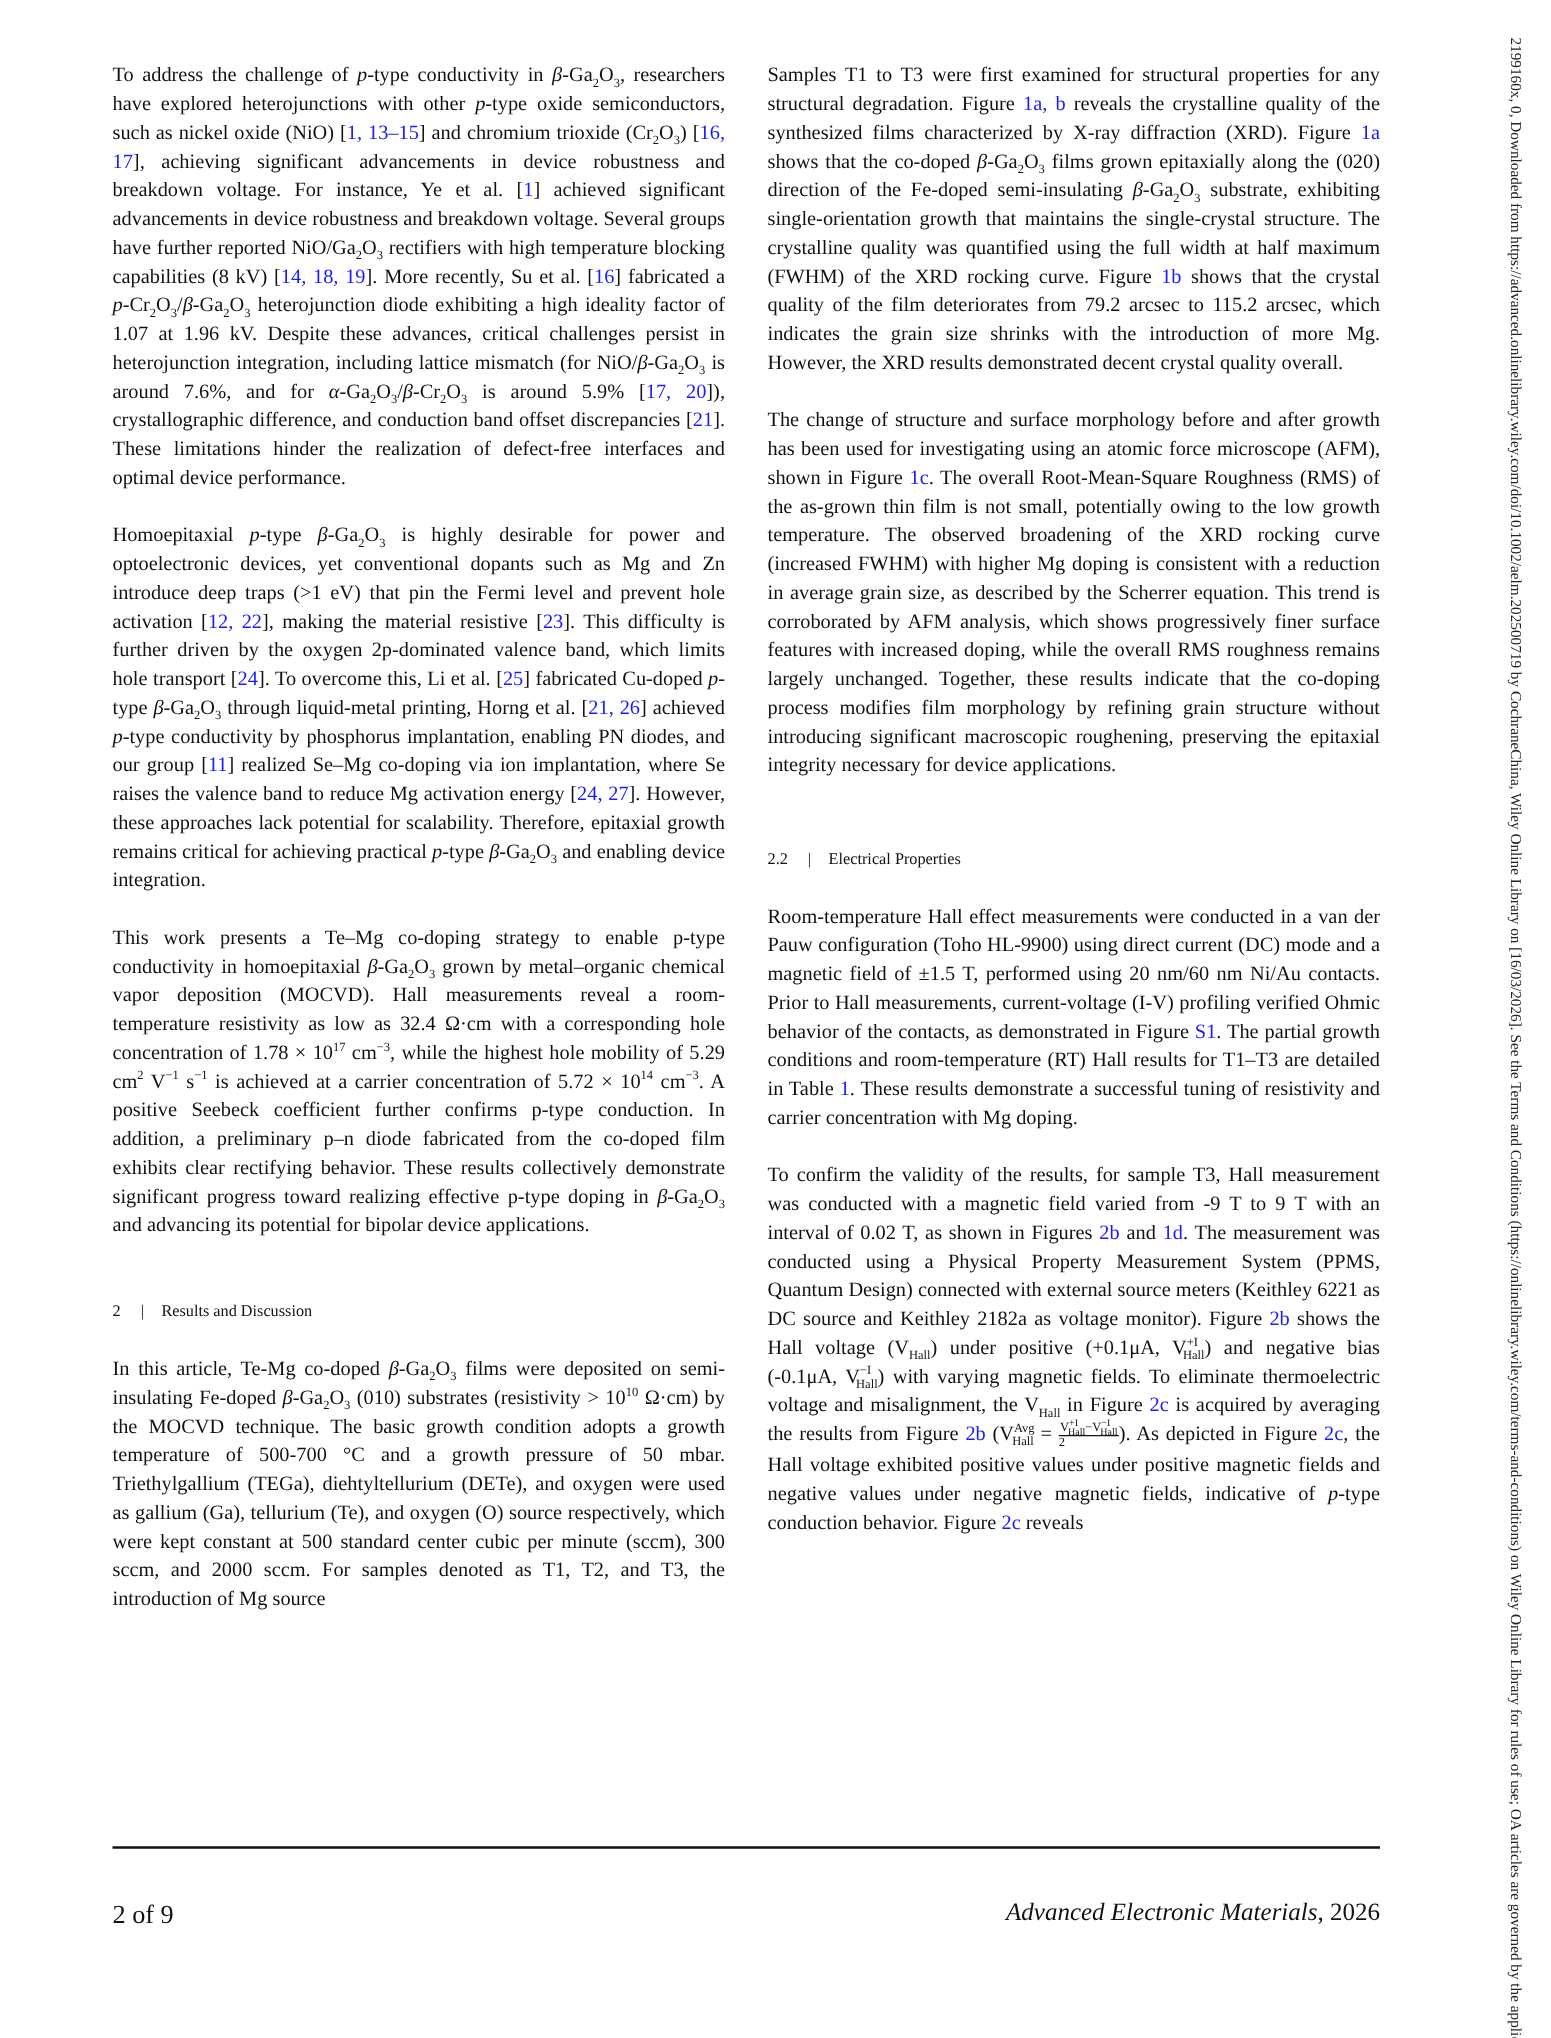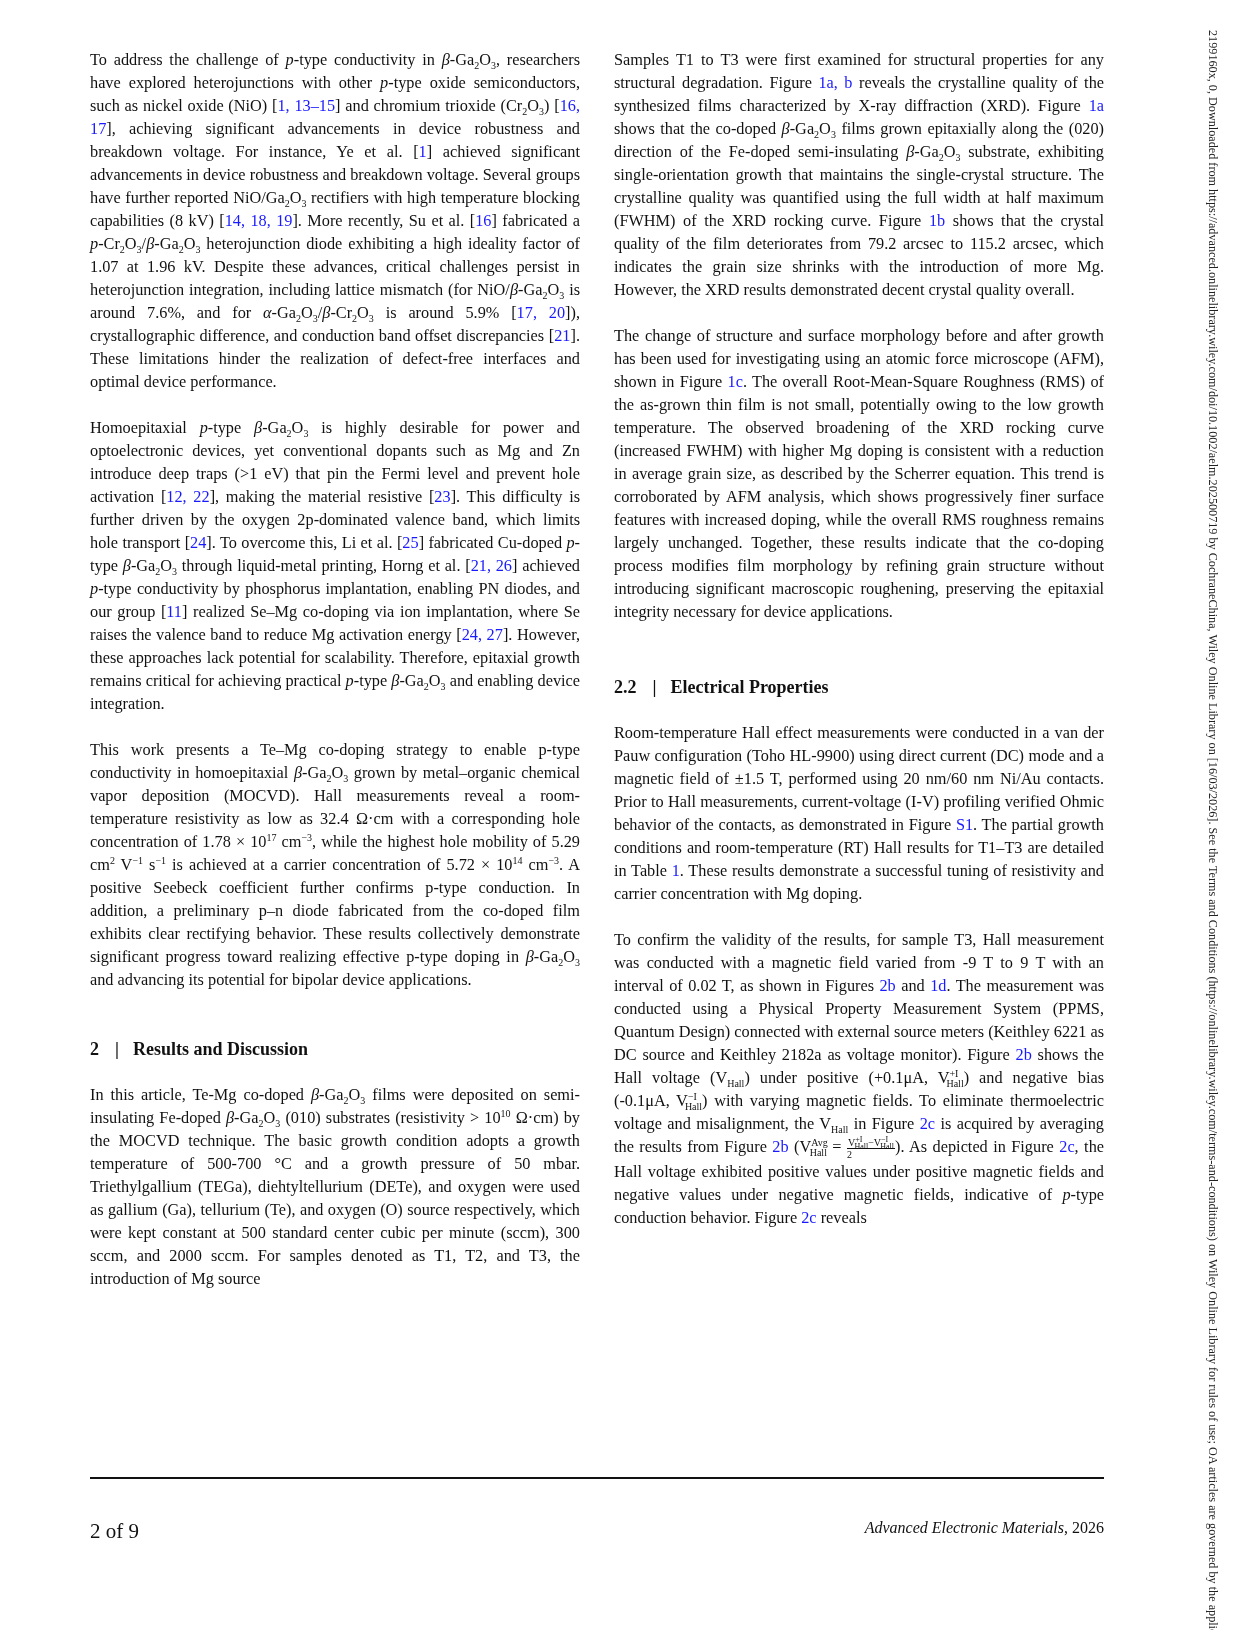--- a/index.html
+++ b/index.html
@@ -3,31 +3,31 @@
 <meta charset="utf-8">
 <style>
   html, body { margin: 0; padding: 0; background: #ffffff; }
   body { width: 1241px; height: 1630px; position: relative; overflow: hidden;
          font-family: "Liberation Serif", "DejaVu Serif", serif; color: #111; }
   .col { position: absolute; top: 48px; width: 490px; font-size: 16.3px; line-height: 23px;
          text-align: justify; hyphens: manual; }
   .col-left { left: 90px; }
   .col-right { left: 614px; }
   .para { margin: 0 0 23px 0; }
-  .sec-head { font-weight: bold; font-size: 18px; margin: 0; line-height: 24px; }
+  .sec-head { font-weight: normal; font-size: 13px; margin: 0; line-height: 24px; }
   .sec-head .bar { display: inline-block; margin: 0 14px 0 16px; }
   .cite { color: #1a1aff; }
   sub, sup { font-size: 10px; line-height: 0; }
   i { font-style: italic; }
   .frac { display: inline-block; vertical-align: middle; text-align: left; font-size: 10px; line-height: 11px; }
   .frac .num { display: block; border-bottom: 1px solid #111; padding: 0 1px; }
   .frac .den { display: block; }
   .footer-rule { position: absolute; left: 90px; top: 1477px; width: 1014px; height: 2px; background: #111; }
   .footer-left { position: absolute; left: 90px; top: 1519px; font-size: 21px; }
-  .footer-right { position: absolute; right: 137px; top: 1519px; font-size: 16px; font-style: italic; }
+  .footer-right { position: absolute; right: 137px; top: 1519px; font-size: 20px; font-style: italic; }
   .footer-right .year { font-style: normal; }
   .side-banner { position: absolute; left: 1204px; top: 30px; width: 20px; height: 1560px; }
   .side-banner span { position: absolute; top: 0; left: 0; transform-origin: 0 0; transform: translate(16px,0) rotate(90deg);
          white-space: nowrap; font-family: "Liberation Serif", serif; font-size: 12.2px; color: #222; }
 </style>
 </head>
 <body>
 
 <div class="side-banner">
   <span>2199160x, 0, Downloaded from https://advanced.onlinelibrary.wiley.com/doi/10.1002/aelm.202500719 by CochraneChina, Wiley Online Library on [16/03/2026]. See the Terms and Conditions (https://onlinelibrary.wiley.com/terms-and-conditions) on Wiley Online Library for rules of use; OA articles are governed by the applicable Creative Commons License</span>

